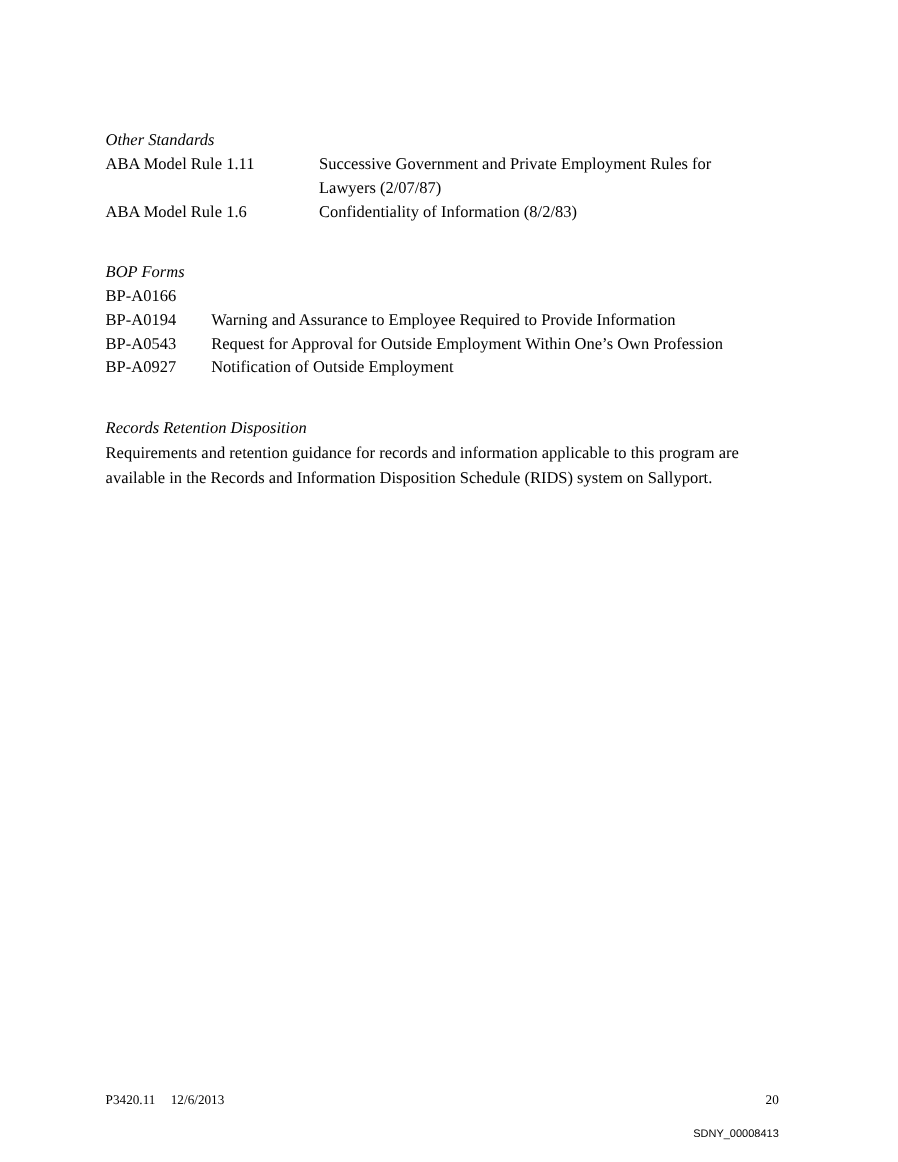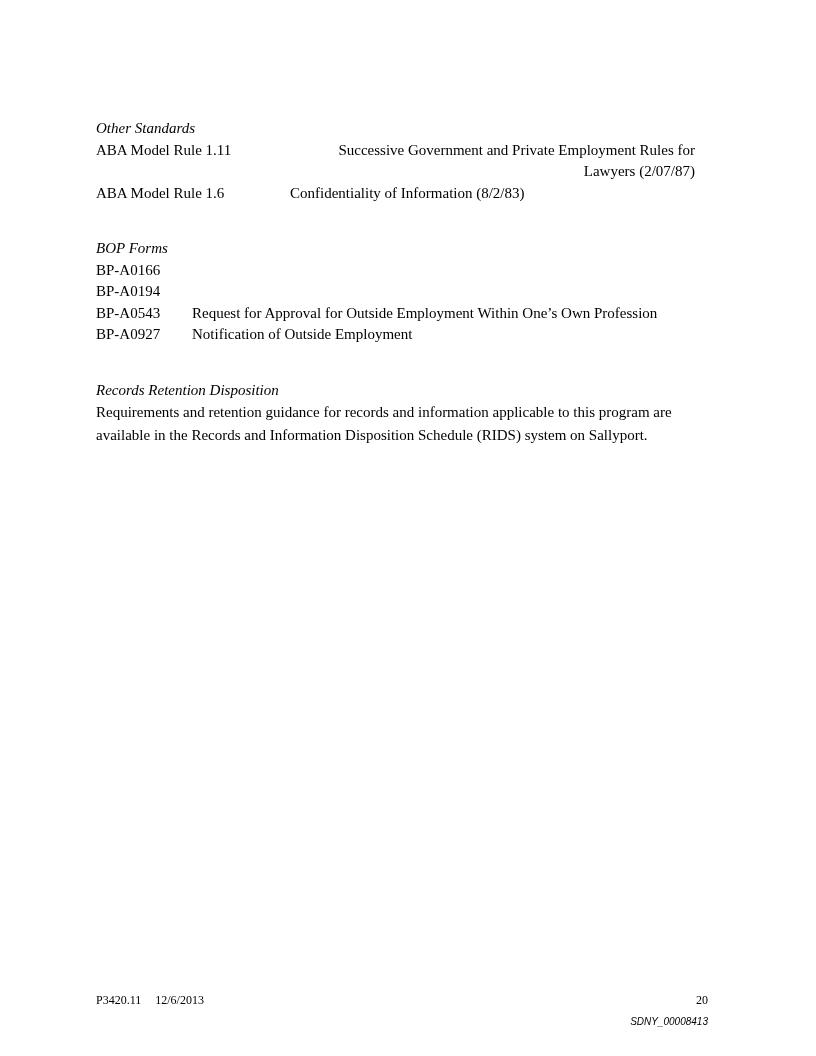--- a/index.html
+++ b/index.html
@@ -28,21 +28,20 @@
     display: flex;
     align-items: flex-start;
     line-height: 21.5px;
   }
   .rule-label {
     width: 194px;
     flex: 0 0 194px;
   }
   .rule-desc {
     max-width: 405px;
-    text-align: right;
   }
   .form-row {
     display: flex;
     align-items: flex-start;
     line-height: 21.5px;
   }
   .form-code {
     width: 96px;
     flex: 0 0 96px;
   }
@@ -71,22 +70,21 @@
   .footer-left span {
     white-space: pre;
   }
   .footer-doc {
     margin-right: 14px;
   }
   .footer-stamp {
     text-align: right;
     font-family: "Liberation Sans", sans-serif;
     font-size: 10px;
-    margin-top: 8px;
-    font-style: italic;
+    margin-top: 18px;
   }
 </style>
 </head>
 <body>
 
 <div class="page">
 
   <div class="section">
     <div class="section-heading">Other Standards</div>
 
@@ -102,20 +100,21 @@
   </div>
 
   <div class="section">
     <div class="section-heading">BOP Forms</div>
 
     <div class="form-row">
       <div class="form-code">BP-A0166</div>
     </div>
     <div class="form-row">
       <div class="form-code">BP-A0194</div>
+      <div class="form-title">Warning and Assurance to Employee Required to Provide Information</div>
     </div>
     <div class="form-row">
       <div class="form-code">BP-A0543</div>
       <div class="form-title">Request for Approval for Outside Employment Within One’s Own Profession</div>
     </div>
     <div class="form-row">
       <div class="form-code">BP-A0927</div>
       <div class="form-title">Notification of Outside Employment</div>
     </div>
   </div>

